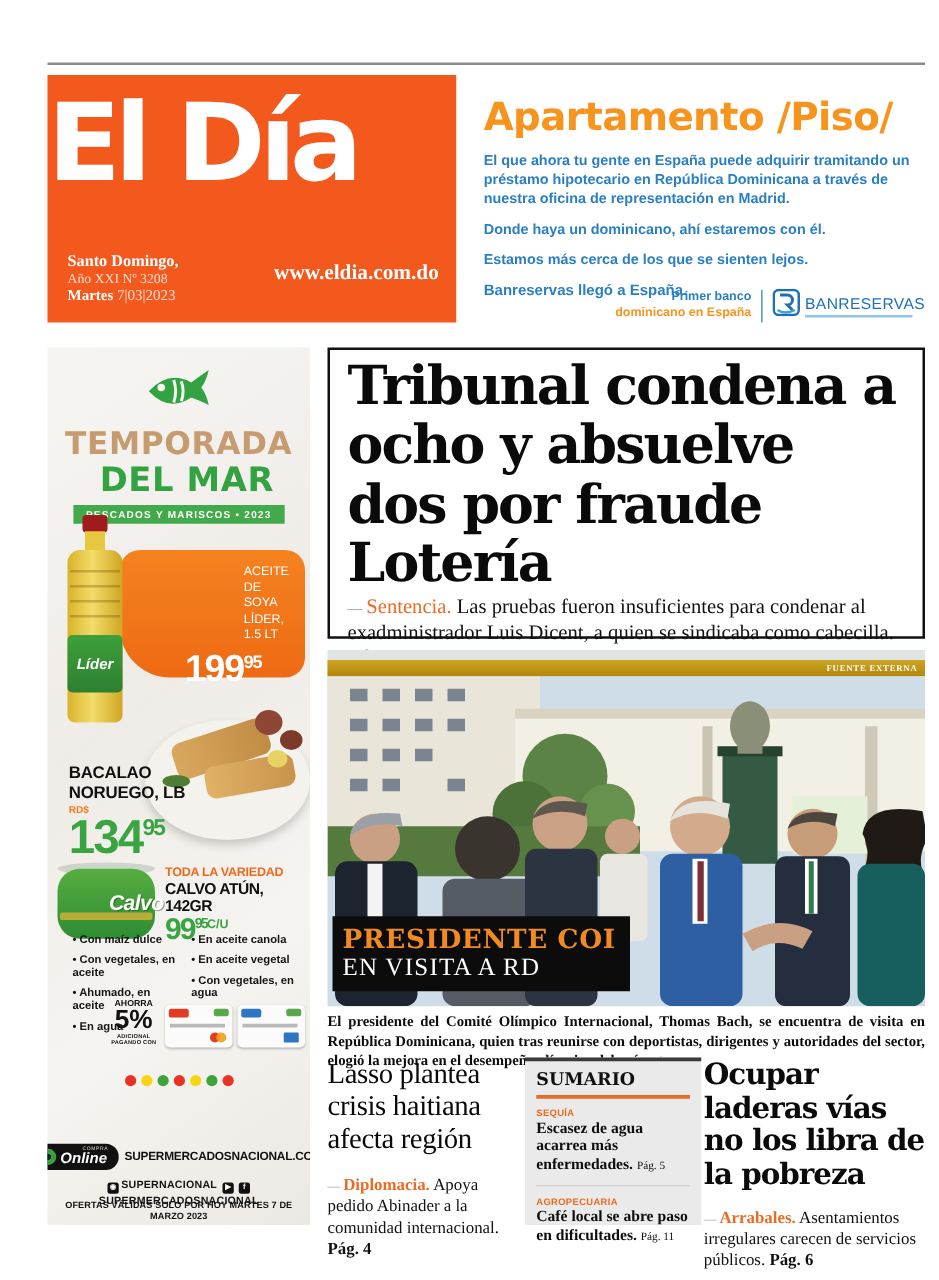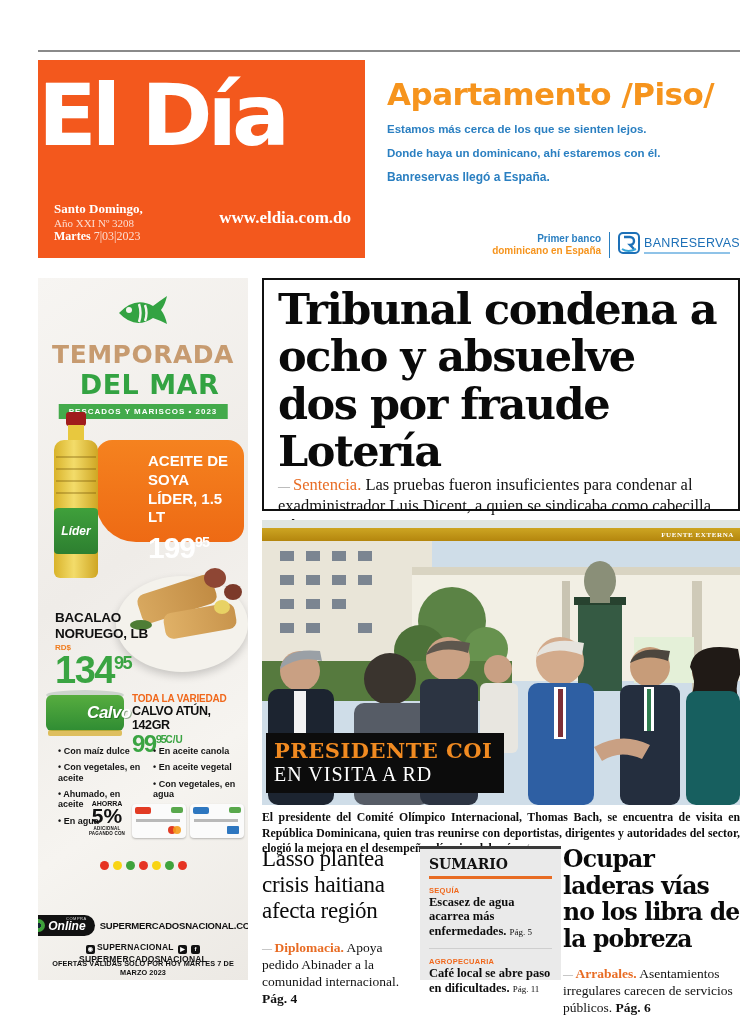--- a/index.html
+++ b/index.html
@@ -58,21 +58,21 @@
              font-family:"DejaVu Sans", sans-serif; font-weight:bold; font-size:25px; letter-spacing:0.5px; }
   .season2 { position:absolute; top:91px; width:100%; text-align:center; color:#33a342;
              font-family:"DejaVu Sans", sans-serif; font-weight:bold; font-size:27px; letter-spacing:0.5px;padding-left:13px; }
   .season-badge { position:absolute; top:126px; left:50%; transform:translateX(-50%);
                   background:#43aa4b; color:#fff; font-weight:bold; font-size:8px;
                   padding:3px 10px; letter-spacing:1px; white-space:nowrap; }
 
   .oil-panel { position:absolute; left:58px; top:162px; width:148px; height:102px;
                background:linear-gradient(180deg,#f5821f,#ee6a14); border-radius:16px 16px 16px 40px;
                color:#fff; padding:12px 8px 8px 52px; }
-  .oil-name { font-weight:bold; font-size:15px; line-height:1.25; }
+  .oil-name { font-weight:normal; font-size:10px; line-height:1.25;margin-left:47px; }
   .price { font-family:"Liberation Sans", sans-serif; font-weight:bold; }
   .oil-price { font-size:30px; margin-top:4px; letter-spacing:-1px; }
   .cents { font-size:0.48em; vertical-align:super; }
 
   .bottle { position:absolute; left:12px; top:134px; width:52px; height:166px; }
   .bottle .cap { position:absolute; left:16px; top:0; width:20px; height:14px; background:#a01c1c; border-radius:3px; }
   .bottle .neck { position:absolute; left:18px; top:13px; width:16px; height:16px; background:#e8c83e; }
   .bottle .body { position:absolute; left:4px; top:28px; width:44px; height:138px;
                   background:linear-gradient(90deg,#d9b32a,#f3dc6a 45%,#cfa623); border-radius:10px 10px 6px 6px; }
   .bottle .rib { position:absolute; left:6px; width:40px; height:2px; background:rgba(120,90,10,.35); }
@@ -94,22 +94,22 @@
   .plate .herb { position:absolute; left:14px; top:70px; width:22px; height:10px; background:#4e7d35; border-radius:50%; }
 
   .bacalao { position:absolute; left:17px; top:332px; }
   .bacalao-name { font-weight:bold; font-size:13.5px; line-height:1.15; color:#101010; letter-spacing:-0.2px; }
   .rds { color:#f07c1e; font-weight:bold; font-size:8px; margin-top:2px; }
   .green-price { color:#3aa442; letter-spacing:-1.5px; }
   .bacalao-price { font-size:38px; line-height:0.95; }
 
   .calvo-can { position:absolute; left:8px; top:412px; width:78px; height:48px; }
   .calvo-can .lid { position:absolute; left:0; top:0; width:78px; height:10px; background:#cdd4cd; border-radius:50%; }
-  .calvo-can .body { position:absolute; left:0; top:5px; width:78px; height:36px;
-                     background:linear-gradient(180deg,#57ad3f,#2f8c33); border-radius:6px;
+  .calvo-can .body { position:absolute; left:0; top:5px; width:78px; height:56px;
+                     background:linear-gradient(180deg,#57ad3f,#2f8c33); border-radius:18px;
                      color:#fff; font-weight:bold; font-style:italic; font-size:17px;
                      display:flex; align-items:center; justify-content:center; letter-spacing:-0.5px;
                      text-shadow:1px 1px 0 rgba(0,60,0,.4);padding-left:48px; }
   .calvo-can .strip { position:absolute; left:2px; bottom:2px; width:74px; height:6px; background:#d8b23a; border-radius:2px; opacity:.8; }
 
   .atun { position:absolute; left:94px; top:415px; width:112px; }
   .atun-pre { color:#f0681c; font-weight:bold; font-size:10px; letter-spacing:-0.2px; }
   .atun-name { color:#0f0f0f; font-weight:bold; font-size:12.5px; letter-spacing:-0.4px; }
   .atun-price { font-size:24px; line-height:1; }
   .atun-price .cu { font-size:10px; letter-spacing:0; }
@@ -205,22 +205,23 @@
       <div class="mast-city">Santo Domingo,</div>
       <div class="mast-edition">Año XXI Nº 3208</div>
       <div class="mast-date"><b>Martes</b> <span class="lt">7|03|2023</span></div>
     </div>
     <div class="mast-site">www.eldia.com.do</div>
   </header>
 
   <section class="bank-ad">
     <div class="bank-head">Apartamento /Piso/</div>
     <div class="bank-body">
+      <p>El que ahora tu gente en España puede adquirir tramitando un préstamo hipotecario en República Dominicana a través de nuestra oficina de representación en Madrid.</p>
+      <p>Donde haya un dominicano, ahí estaremos con él.</p>
       <p>Estamos más cerca de los que se sienten lejos.</p>
-      <p>Donde haya un dominicano, ahí estaremos con él.</p>
     </div>
     <div class="bank-close">Banreservas llegó a España.</div>
     <div class="bank-foot">
       <div class="bank-tag">
         <div class="l1">Primer banco</div>
         <div class="l2">dominicano en España</div>
       </div>
       <div class="bank-sep"></div>
       <div class="bank-brand">
         <span>

